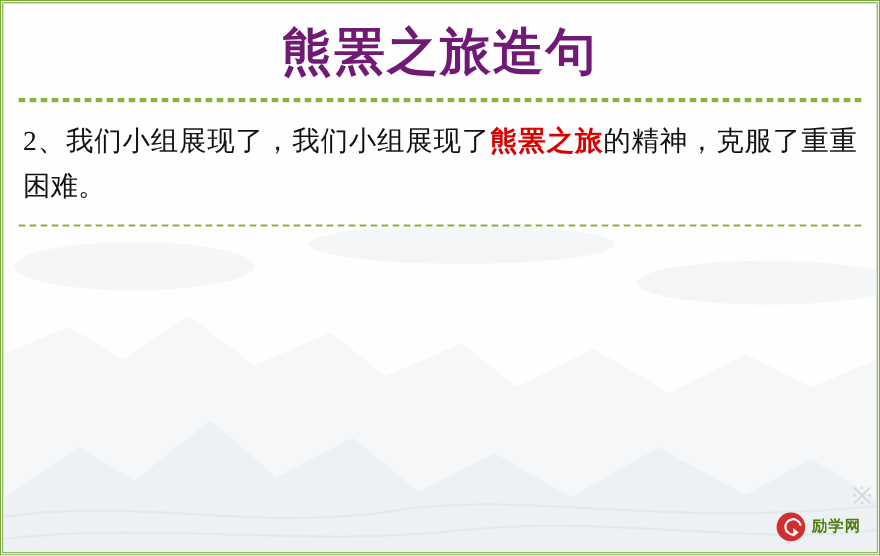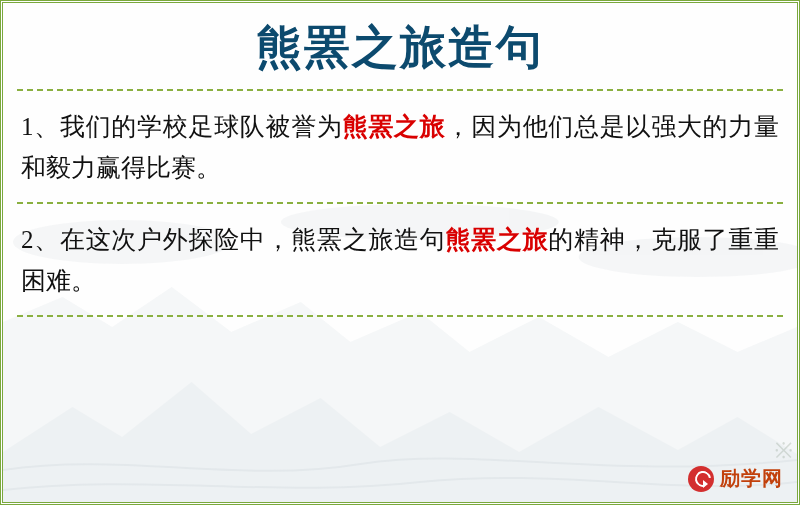--- a/index.html
+++ b/index.html
@@ -39,21 +39,21 @@
     z-index: 2;
     padding: 0;
   }
 
   .title {
     text-align: center;
     font-family: "Liberation Serif", "DejaVu Serif", serif;
     font-weight: bold;
     font-size: 46px;
     line-height: 1.0;
-    color: #0c4a6e;
+    color: #701a75;
     letter-spacing: 2px;
     padding: 22px 0 18px 0;
     margin: 0;
   }
 
   .divider {
     border: 0;
     border-top: 2px dashed #8ab040;
     margin: 0 14px;
     height: 0;
@@ -107,23 +107,23 @@
     left: 15px;
     top: 14px;
     width: 0;
     height: 0;
     border-left: 5px solid #ffffff;
     border-top: 4px solid transparent;
     border-bottom: 4px solid transparent;
   }
   .wm-text {
     font-family: "Liberation Sans", sans-serif;
-    font-size: 20px;
+    font-size: 14px;
     font-weight: bold;
-    color: #c2410c;
+    color: #4d7c0f;
     letter-spacing: 1px;
   }
   .corner-deco {
     position: absolute;
     right: 4px;
     bottom: 40px;
     z-index: 1;
     opacity: 0.35;
     font-size: 22px;
     color: #9aa89a;
@@ -156,28 +156,25 @@
   </div>
 
   <div class="corner-deco">※</div>
 
   <div class="content">
 
     <h1 class="title">熊罴之旅造句</h1>
 
     <hr class="divider">
 
-    <p class="sentence">
-      <span>1、</span><span>我们的学校足球队被誉为</span><span class="kw">熊罴之旅</span><span>，因为他们总是以强大的力量和毅力赢得比赛。</span>
-    </p>
 
     <hr class="divider">
 
     <p class="sentence">
-      <span>2、</span><span>在这次户外探险中，熊罴之旅造句</span><span class="kw">熊罴之旅</span><span>的精神，克服了重重困难。</span>
+      <span>2、</span><span>我们小组展现了，我们小组展现了</span><span class="kw">熊罴之旅</span><span>的精神，克服了重重困难。</span>
     </p>
 
     <hr class="divider">
 
 
   </div>
 
   <div class="watermark">
     <span class="wm-logo"></span>
     <span class="wm-text">励学网</span>

